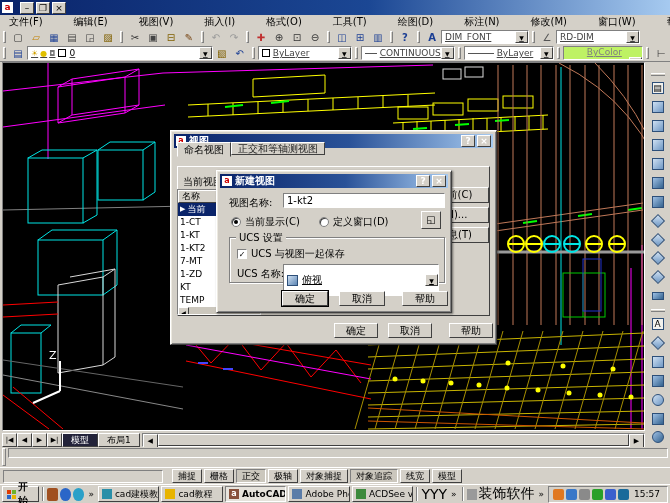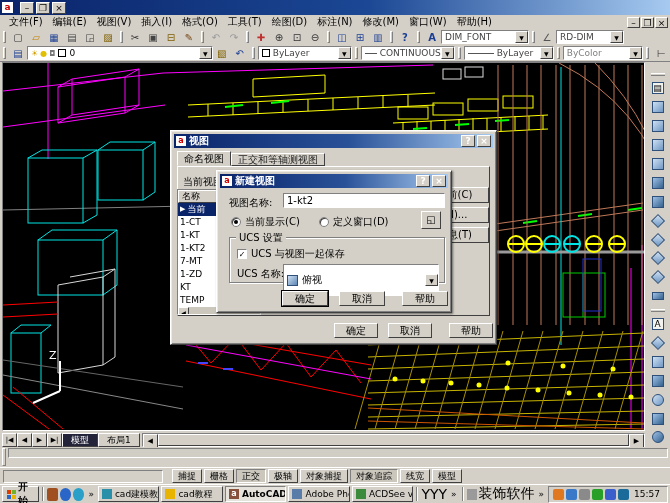--- a/index.html
+++ b/index.html
@@ -15,37 +15,37 @@
     background:linear-gradient(90deg,#0a246a 0%,#1b4794 55%,#a6caf0 100%);
     display:flex; align-items:center; padding:0 2px; color:#fff; }
   .app-icon { width:11px; height:11px; background:#fff; color:#c00; font-weight:bold; font-size:9px;
     line-height:10px; text-align:center; margin-right:3px; flex:0 0 11px; }
   .titletext { font-size:10px; font-weight:bold; white-space:nowrap; overflow:hidden; flex:1 1 auto; }
   .winbtns { display:flex; gap:2px; margin-left:4px; }
   .wbtn { width:14px; height:12px; font-size:9px; line-height:10px; text-align:center;
     background:#d4d0c8; border:1px solid; border-color:#fff #404040 #404040 #fff; color:#000; }
   
   .menubar { position:absolute; left:0; top:15px; width:670px; height:14px; background:#d4d0c8;
-    display:flex; align-items:center; padding-left:4px; font-size:10px; }
+    display:flex; align-items:center; padding-left:4px; font-size:10px;gap:21px; }
   .menubar .mi { padding:0 5px; white-space:nowrap; }
   .mdi-btns { margin-left:auto; display:flex; gap:1px; padding-right:2px; }
   .mdi-btns .wbtn { width:13px; height:11px; }
   
   .tbrow { position:absolute; left:0; width:670px; background:#d4d0c8; display:flex; align-items:center; }
   #tb1 { top:29px; height:16px; }
   #tb2 { top:45px; height:17px; border-bottom:1px solid #808080; }
   .ticon { width:18px; height:15px; background:#d4d0c8; border:1px solid #d4d0c8;
     font-size:10px; line-height:13px; text-align:center; flex:0 0 18px; }
   .combo { display:flex; align-items:center; height:14px; background:#fff;
     border:1px solid; border-color:#808080 #fff #fff #808080; font-size:9px; color:#444;
-    padding-left:3px; position:relative; overflow:hidden; white-space:nowrap; }
+    padding-left:3px; position:relative; overflow:hidden; white-space:nowrap;text-decoration:underline; }
   .combo .arrow { margin-left:auto; width:13px; height:12px; background:#d4d0c8;
     border:1px solid; border-color:#fff #404040 #404040 #fff; font-size:6px; line-height:11px;
     text-align:center; color:#000; flex:0 0 13px; }
-  .combo.disabled { background:#ffffff; color:#808080; }
+  .combo.disabled { background:#bef264; color:#808080;flex-direction:column; }
   .swatch { width:8px; height:8px; background:#fff; border:1px solid #000; margin-right:3px; flex:0 0 8px; }
   .ltline { display:inline-block; width:26px; height:1px; background:#555; margin-right:3px; }
   
   #canvas { position:absolute; left:2px; top:62px; width:643px; height:369px; background:#000;
     border:1px solid; border-color:#808080 #fff #fff #808080; }
   
   #rtb { position:absolute; left:645px; top:62px; width:25px; height:385px; background:#d4d0c8;
     display:flex; flex-direction:column; align-items:center; padding-top:8px; }
   .hgrip { width:14px; height:3px; border-top:1px solid #fff; border-bottom:1px solid #808080; margin:3px 0; }
   .cubebtn { width:20px; height:19px; display:flex; align-items:center; justify-content:center; }
@@ -105,21 +105,21 @@
   .dlg-title { height:14px; margin:3px 3px 0 3px; padding:0 2px; display:flex; align-items:center;
     background:linear-gradient(90deg,#0a246a 0%,#2a5298 55%,#a6caf0 100%); color:#fff; }
   .dlg-title .ttl { font-size:10px; font-weight:bold; flex:1; white-space:nowrap; overflow:hidden; }
   .dlg-title .dicon { width:10px; height:10px; background:#fff; color:#c00; font-size:8px; font-weight:bold;
     line-height:9px; text-align:center; margin-right:3px; flex:0 0 10px; }
   .tbtn { width:14px; height:12px; font-size:9px; font-weight:bold; line-height:10px; text-align:center;
     background:#d4d0c8; border:1px solid; border-color:#fff #404040 #404040 #fff; margin-left:2px; }
   .btn { background:#d4d0c8; border:1px solid; border-color:#fff #404040 #404040 #fff;
     font-size:10px; text-align:center; position:absolute; line-height:13px; }
   .btn.default { outline:1px solid #000; }
-  .tabstrip { position:absolute; left:6px; top:20px; display:flex; align-items:flex-end; }
+  .tabstrip { position:absolute; left:6px; top:11px; display:flex; }
   .tab { height:15px; padding:0 6px; font-size:10px; line-height:14px; background:#d4d0c8;
     border:1px solid; border-color:#fff #404040 #d4d0c8 #fff; }
   .tab.inactive { height:13px; line-height:12px; border-bottom:1px solid #404040; color:#222; }
   .tabpane { position:absolute; left:6px; top:35px; right:6px; bottom:28px;
     border:1px solid; border-color:#fff #404040 #404040 #fff; }
   .fieldlbl { position:absolute; font-size:10px; white-space:nowrap; }
   .textinput { position:absolute; height:15px; background:#fff; border:1px solid;
     border-color:#808080 #fff #fff #808080; font-family:"DejaVu Sans",sans-serif; font-size:10px; padding:0 3px; }
   .radio { position:absolute; display:flex; align-items:center; gap:4px; font-size:10px; }
   .rdot { width:10px; height:10px; border-radius:50%; background:#fff; border:1px solid #808080;
@@ -204,21 +204,21 @@
     <span class="grip"></span>
     <span class="ticon" style="color:#1c3f94;font-weight:bold">?</span>
     <span class="grip"></span>
     <span class="ticon" style="color:#1c3f94;font-weight:bold">A</span>
     <span class="combo" style="width:88px">
       <span>DIM_FONT</span>
       <span class="arrow">▼</span>
     </span>
     <span class="grip"></span>
     <span class="ticon" style="color:#555">∠</span>
-    <span class="combo" style="width:68px">
+    <span class="combo" style="width:84px">
       <span>RD-DIM</span>
       <span class="arrow">▼</span>
     </span>
   </div>
 
   <div class="tbrow" id="tb2">
     <span class="grip"></span>
     <span class="ticon" style="color:#1c3f94">▤</span>
     <span class="combo" style="width:190px">
       <span style="color:#d0a000;font-size:8px">☀</span>

